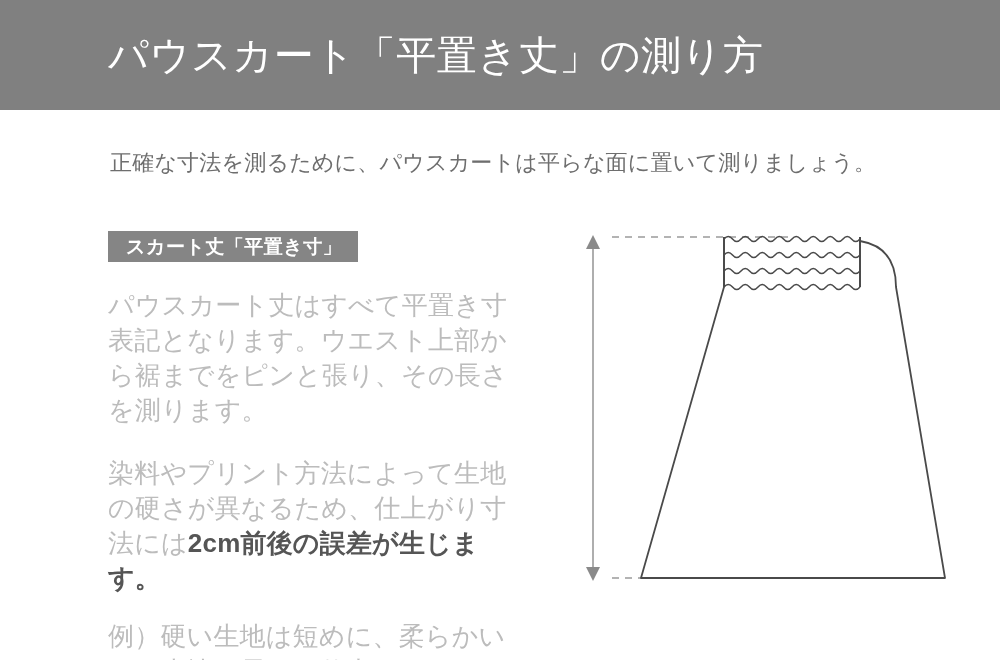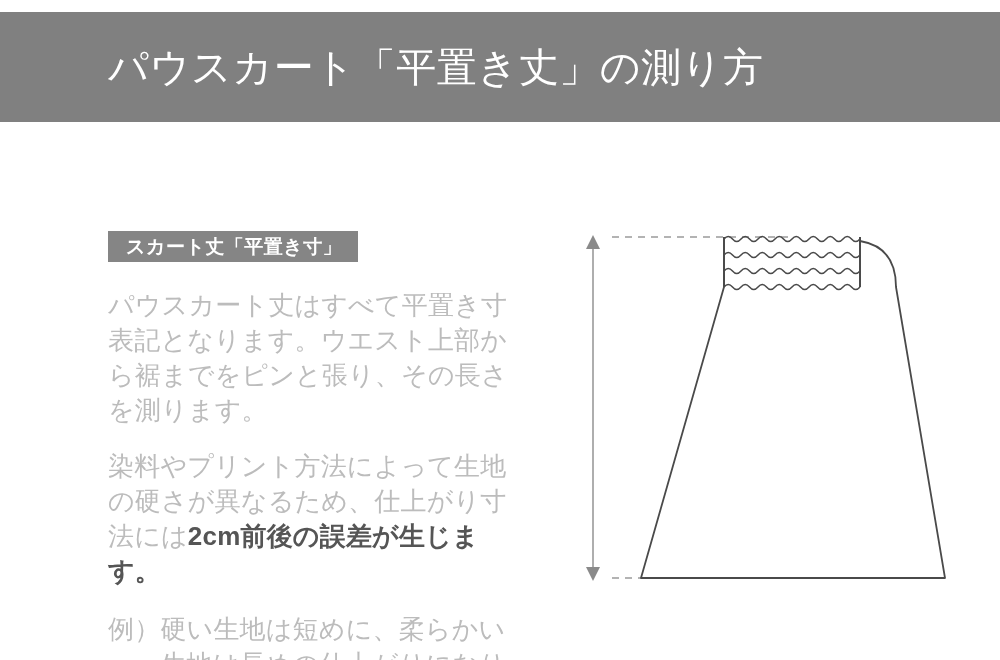--- a/index.html
+++ b/index.html
@@ -19,21 +19,21 @@
     position: relative;
     width: 1000px;
     height: 660px;
     background: #ffffff;
   }
 
   
   .header-band {
     position: absolute;
     left: 0;
-    top: 12px;
+    top: 0;
     width: 1000px;
     height: 110px;
     background: #808080;
   }
   .header-title {
     position: absolute;
     left: 108px;
     top: 50%;
     transform: translateY(-50%);
     color: #ffffff;
@@ -83,21 +83,21 @@
     width: 420px;
   }
   .para {
     color: #bcbcbc;
     font-size: 26px;
     font-weight: 400;
     line-height: 35px;
     letter-spacing: 0.2px;
     margin: 0;
   }
-  .para.p2 { margin-top: 21px; }
+  .para.p2 { margin-top: 28px; }
   .para.p3 { margin-top: 23px; }
   .para strong {
     color: #555555;
     font-weight: 700;
   }
   .para.p3 .ex-body {
     display: inline-block;
     vertical-align: top;
     width: 358px;
   }
@@ -120,20 +120,21 @@
 </style>
 </head>
 <body>
 
 <div class="page">
 
   <div class="header-band">
     <div class="header-title">パウスカート「平置き丈」の測り方</div>
   </div>
 
+  <div class="intro-text">正確な寸法を測るために、パウスカートは平らな面に置いて測りましょう。</div>
 
   <div class="section-badge">スカート丈「平置き寸」</div>
 
   <div class="text-col">
 
     <p class="para p1">パウスカート丈はすべて平置き寸表記となります。ウエスト上部から裾までをピンと張り、その長さを測ります。</p>
 
     <p class="para p2">
       <span>染料やプリント方法によって生地の硬さが異なるため、仕上がり寸法には</span><strong>2cm前後の誤差が生じます。</strong>
     </p>

